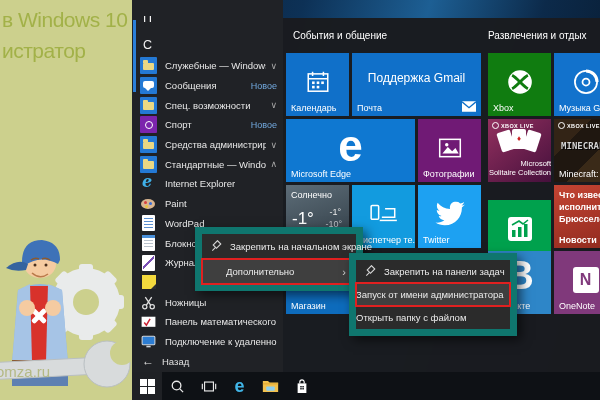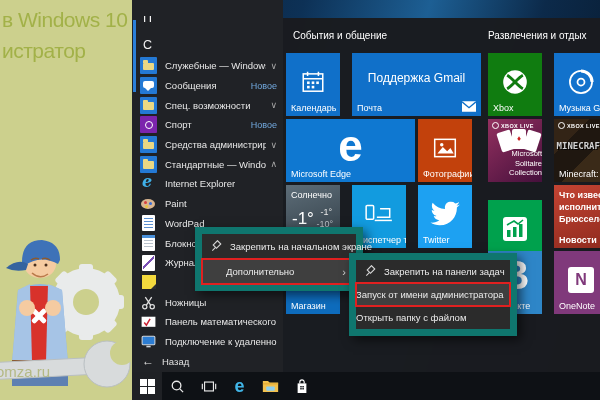--- a/index.html
+++ b/index.html
@@ -51,21 +51,21 @@
   .ic-notepad::after{content:"";position:absolute;left:2px;top:5px;width:9px;height:8px;
       background:repeating-linear-gradient(to bottom,#b9c2cc 0,#b9c2cc 1px,transparent 1px,transparent 3px)}
   .ic-journal::before{content:"";position:absolute;left:1px;top:1px;width:11px;height:13px;
       background:linear-gradient(135deg,transparent 44%,#7a4fb5 44%,#7a4fb5 58%,transparent 58%)}
   .ic-sticky{background:#f3d93d;width:14px!important;height:14px;margin:1.5px}
   .ic-sticky::after{content:"";position:absolute;right:0;bottom:0;border-style:solid;border-width:0 0 5px 5px;border-color:transparent transparent #2b2d31 transparent}
 
   
   .tiles-area{position:absolute;left:283px;top:18px;width:317px;height:354px;background:rgba(25,27,31,.985);overflow:hidden;z-index:9}
   .ghead{position:absolute;top:12px;font-size:10px;color:#fff}
-  .tile{position:absolute;width:54px;height:63px;color:#fff;overflow:hidden}
+  .tile{position:absolute;width:63px;height:63px;color:#fff;overflow:hidden}
   .tile.wide{width:129px}
   .tlabel{position:absolute;left:5px;bottom:3px;font-size:9px;white-space:nowrap}
   .ticon{position:absolute;left:50%;top:46%;transform:translate(-50%,-50%);line-height:0}
   .big-letter{position:absolute;width:100%;text-align:center;top:2px;font-size:40px;font-weight:700}
   .badge{position:absolute;left:4px;top:3px;display:flex;align-items:center;gap:2px;font-size:5.5px;font-weight:700;letter-spacing:.4px;color:#fff}
   .badge::before{content:"";width:5px;height:5px;border:1px solid #fff;border-radius:50%}
   .mail-content{position:absolute;top:18px;width:100%;text-align:center;font-size:12px}
   .mail-env{position:absolute;right:5px;bottom:4px;line-height:0}
   .w-cond{position:absolute;left:5px;top:5px;font-size:9px}
   .w-temp{position:absolute;left:6px;top:24px;font-size:17px}
@@ -233,21 +233,21 @@
           <path d="M0 1 L12 11 L24 1" stroke="#1070c9" stroke-width="2.4" fill="none"></path>
         </svg>
     </span>
   </div>
 
   <div class="tile wide" style="left:3px;top:101px;background:#0f78d1">
     <div class="big-letter" style="font-size:44px">e</div>
     <span class="tlabel">Microsoft Edge</span>
   </div>
 
-  <div class="tile" style="left:135px;top:101px;background:#c2410c">
+  <div class="tile" style="left:135px;top:101px;background:#701a75">
     <span class="ticon">
       <svg width="26" height="26" viewBox="0 0 24 24">
           <rect x="2.5" y="4" width="19" height="16" fill="none" stroke="#fff" stroke-width="1.4"></rect>
           <path d="M5 17 l5-6 4 4 3-3 3 5 z" fill="#fff"></path>
           <circle cx="9" cy="9" r="1.6" fill="#fff"></circle>
         </svg>
     </span>
     <span class="tlabel">Фотографии</span>
   </div>
 

